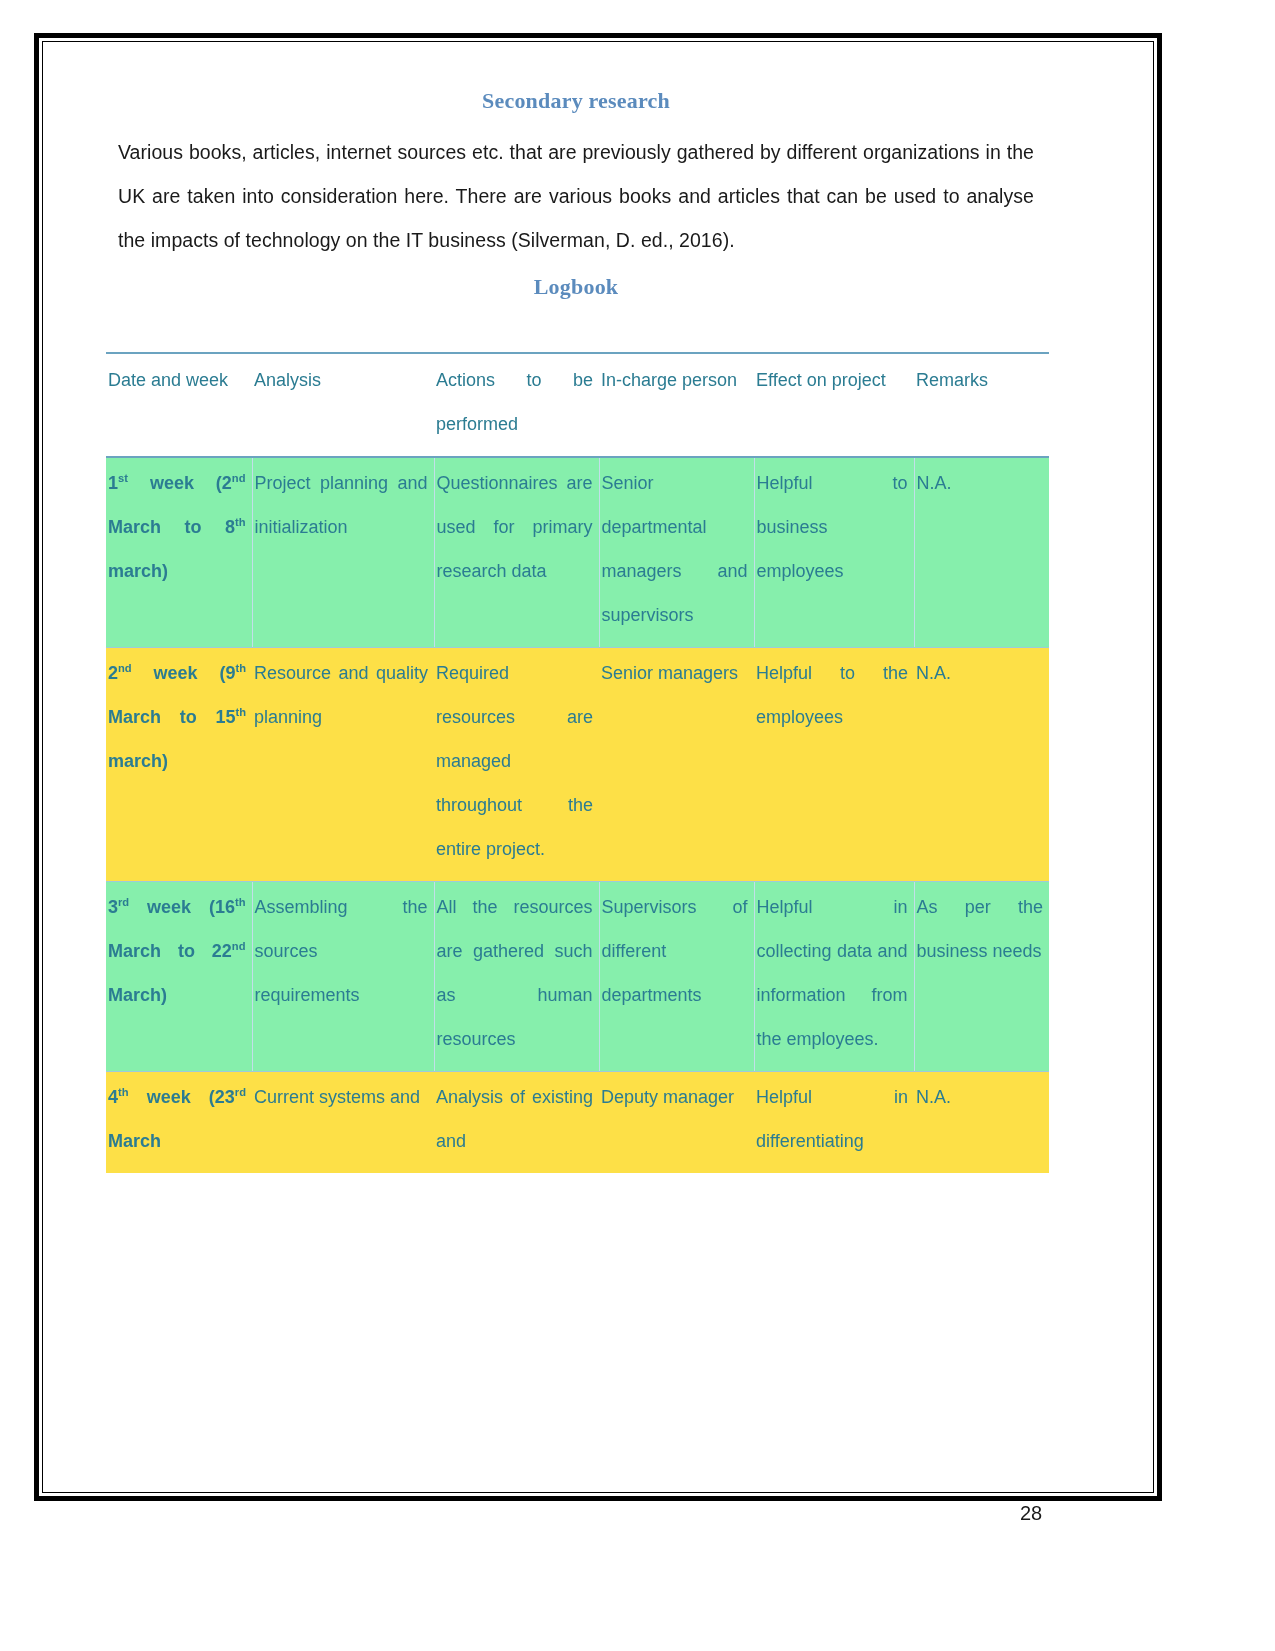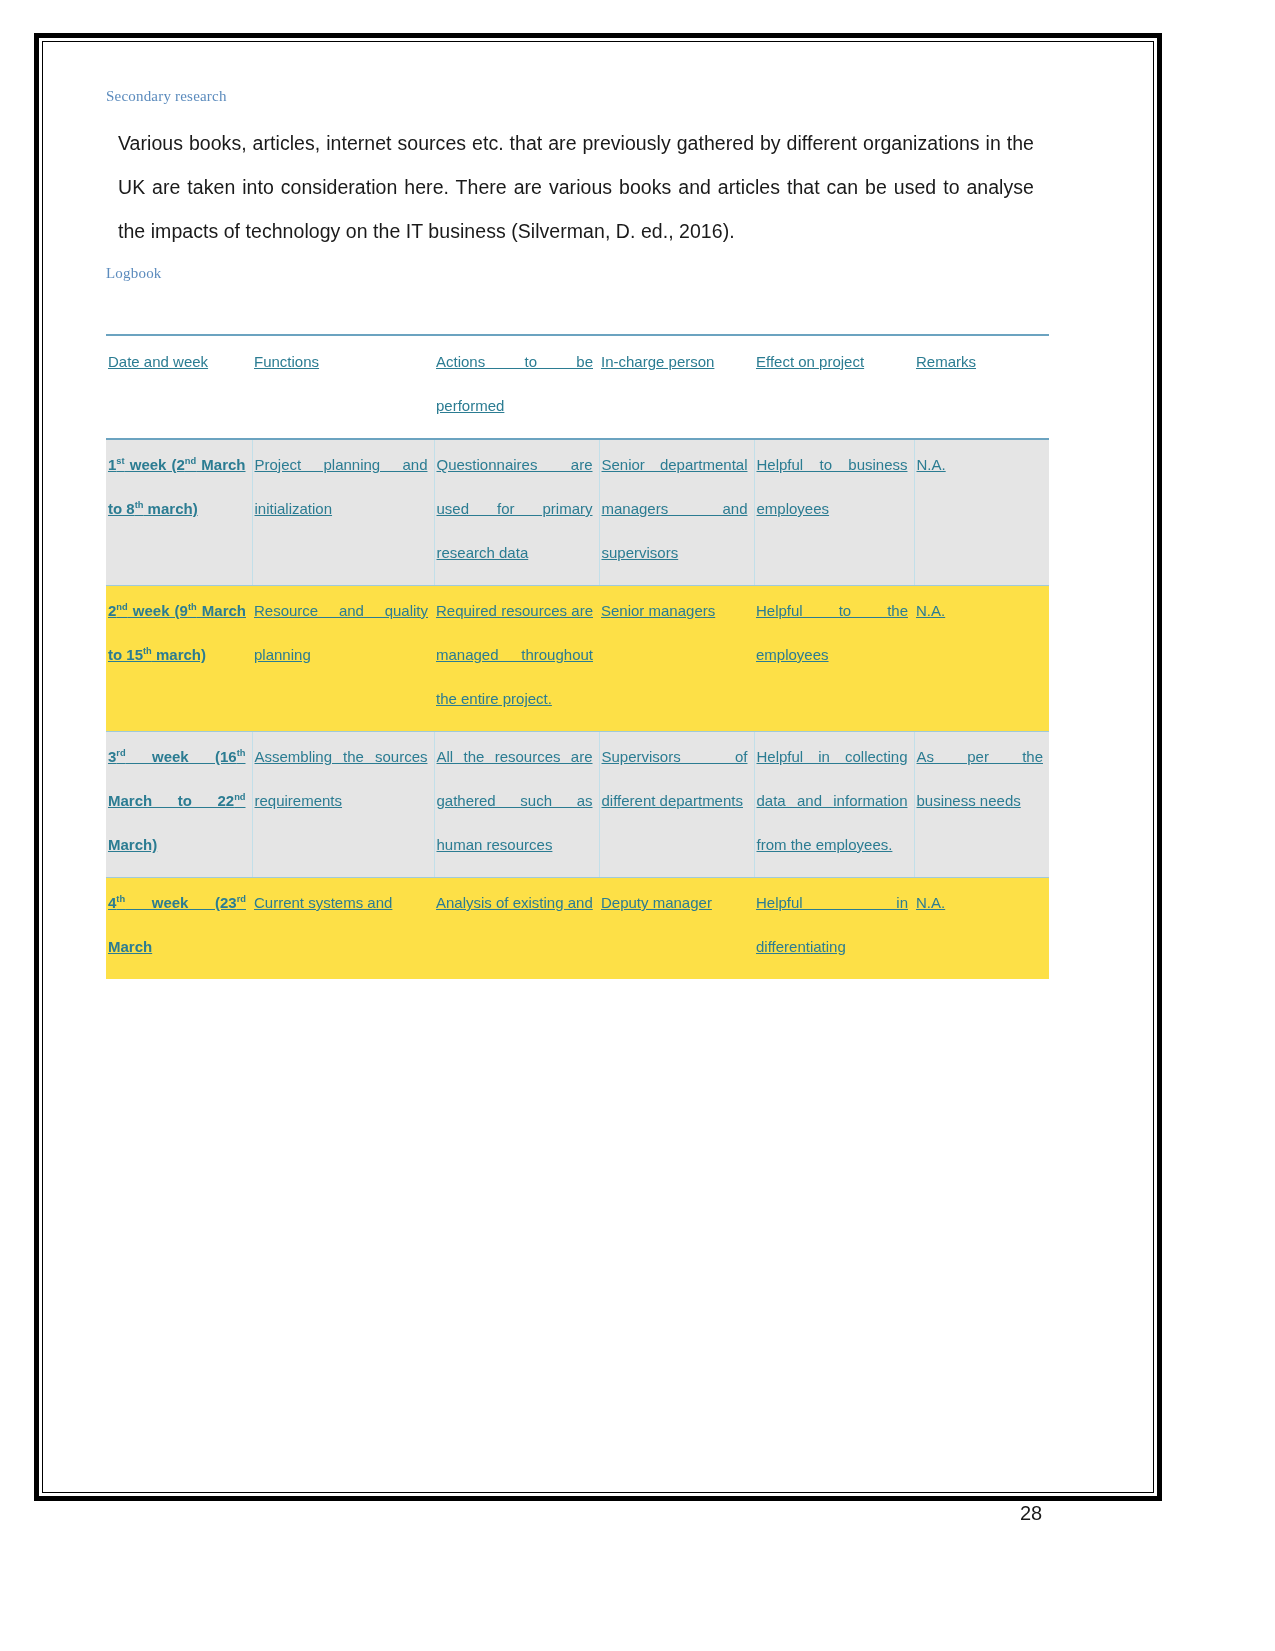--- a/index.html
+++ b/index.html
@@ -39,25 +39,26 @@
   
   .content {
     position: absolute;
     left: 106px;
     top: 88px;
     width: 940px;
   }
 
   h2.section-heading {
     font-family: "Liberation Serif", serif;
-    font-size: 15px;
-    font-weight: normal;
+    font-size: 22px;
+    font-weight: bold;
     color: #5b8bbd;
     margin: 0 0 16px 0;
     letter-spacing: 0.2px;
+    text-align: center;
   }
   h2.section-heading.logbook {
     margin-bottom: 0;
   }
 
   p.body-text {
     font-size: 19.5px;
     line-height: 44px;
     color: #1a1a1a;
     text-align: justify;
@@ -66,41 +67,40 @@
   }
 
   
   .logbook-wrap {
     margin-top: 52px;
   }
   table.logbook {
     width: 943px;
     border-collapse: collapse;
     table-layout: fixed;
-    font-size: 15px;
+    font-size: 18px;
     color: #2b7c92;
-    text-decoration: underline;
   }
   table.logbook td, table.logbook th {
     vertical-align: top;
     padding: 3px 6px 10px 2px;
     text-align: justify;
     text-align-last: left;
     line-height: 44px;
     font-weight: normal;
     border: 0;
   }
   table.logbook tr.header-row th {
     border-top: 2px solid #6ba3c0;
     border-bottom: 2px solid #6ba3c0;
     padding-top: 4px;
     color: #2b7c92;
   }
   table.logbook tr.shaded td {
-    background: #e5e5e5;
+    background: #86efac;
     border-top: 1px solid #9fcada;
     border-bottom: 1px solid #9fcada;
   }
   table.logbook tr.shaded td + td {
     border-left: 1px solid #c2dfe9;
   }
   table.logbook tr.plain td {
     background: #fde047;
   }
   table.logbook td.col-date {
@@ -152,21 +152,21 @@
         <col class="c1">
           <col class="c2">
           <col class="c3">
         <col class="c4">
           <col class="c5">
           <col class="c6">
       </colgroup>
       <thead>
         <tr class="header-row">
           <th>Date and week</th>
-          <th>Functions</th>
+          <th>Analysis</th>
           <th>Actions to be performed</th>
           <th>In-charge person</th>
           <th>Effect on project</th>
           <th>Remarks</th>
         </tr>
       </thead>
       <tbody>
           <tr class="shaded">
             <td class="col-date">1<sup>st</sup> week (2<sup>nd</sup> March to 8<sup>th</sup> march)</td>
             <td>Project planning and initialization</td>

